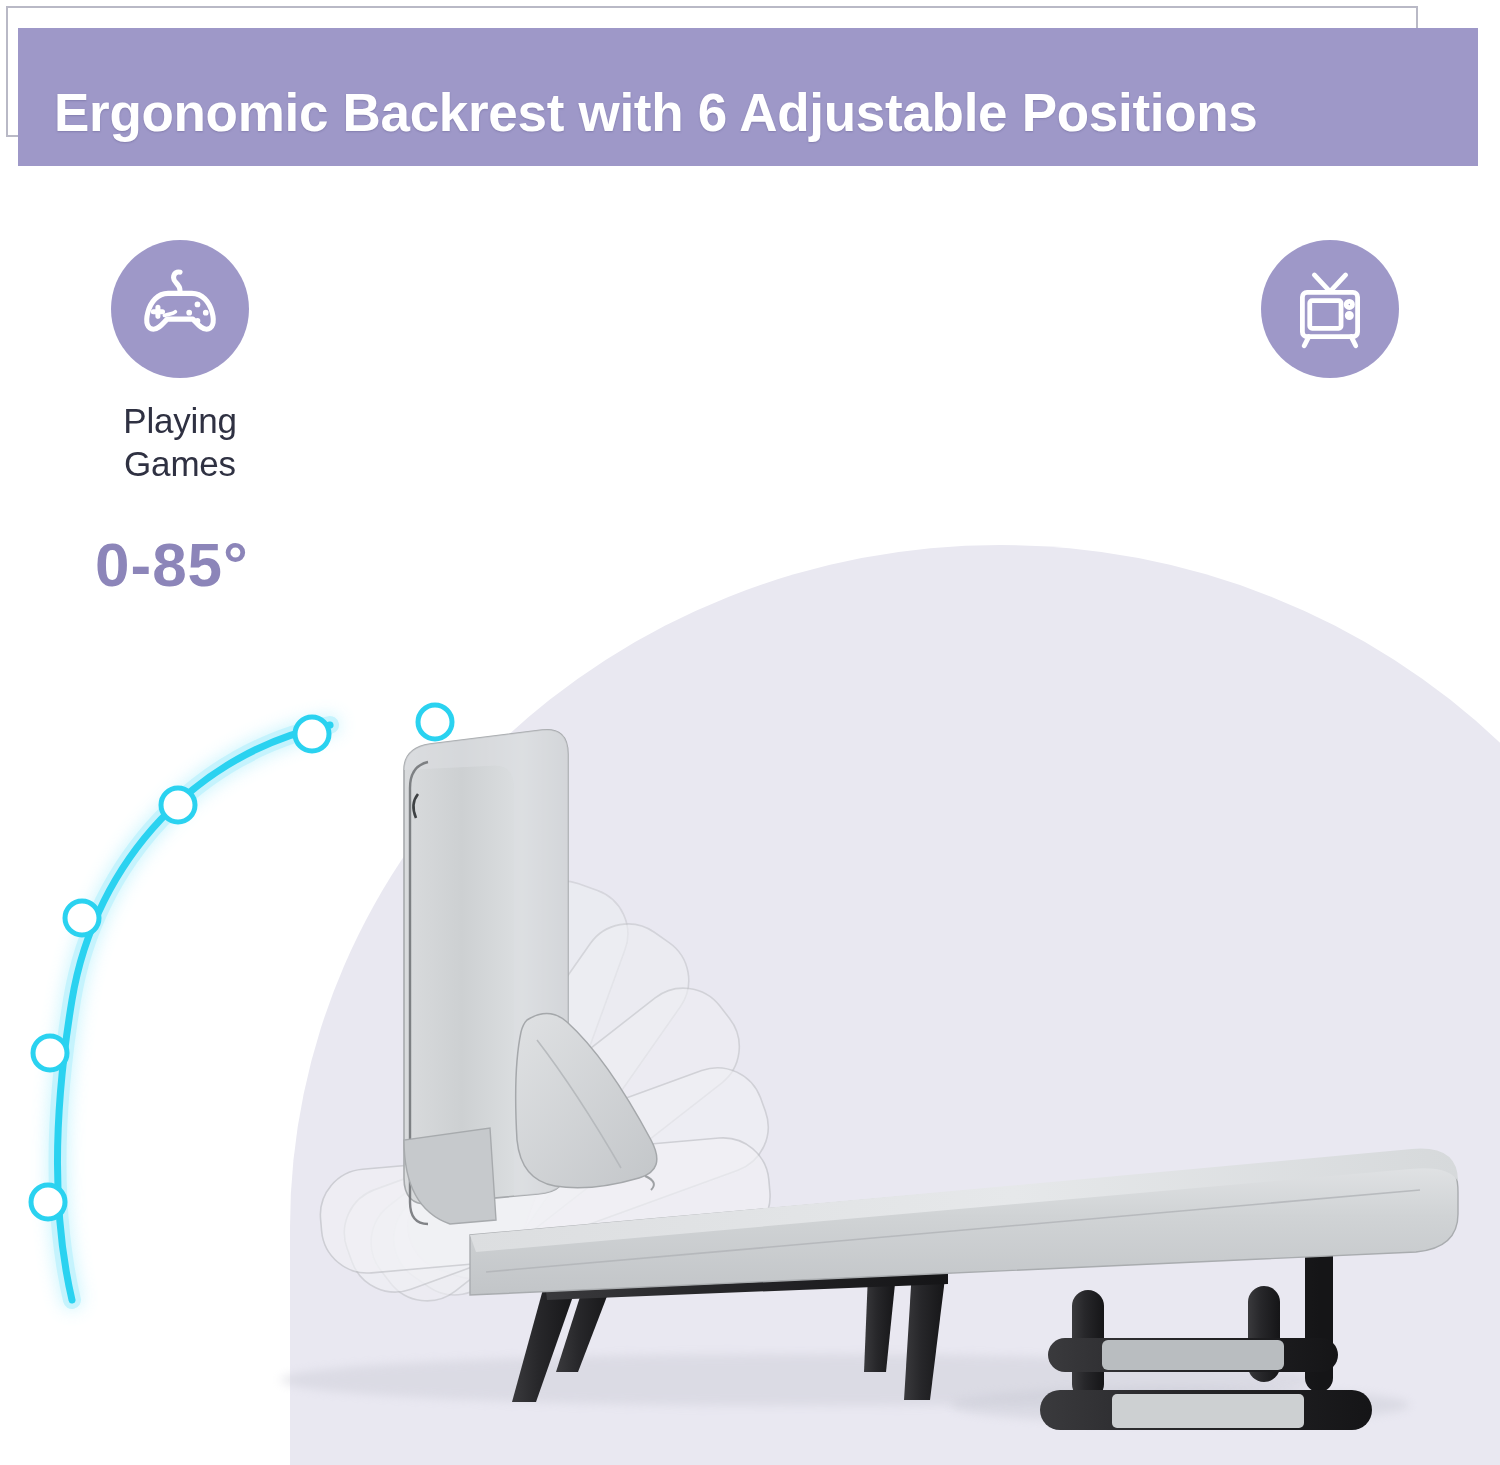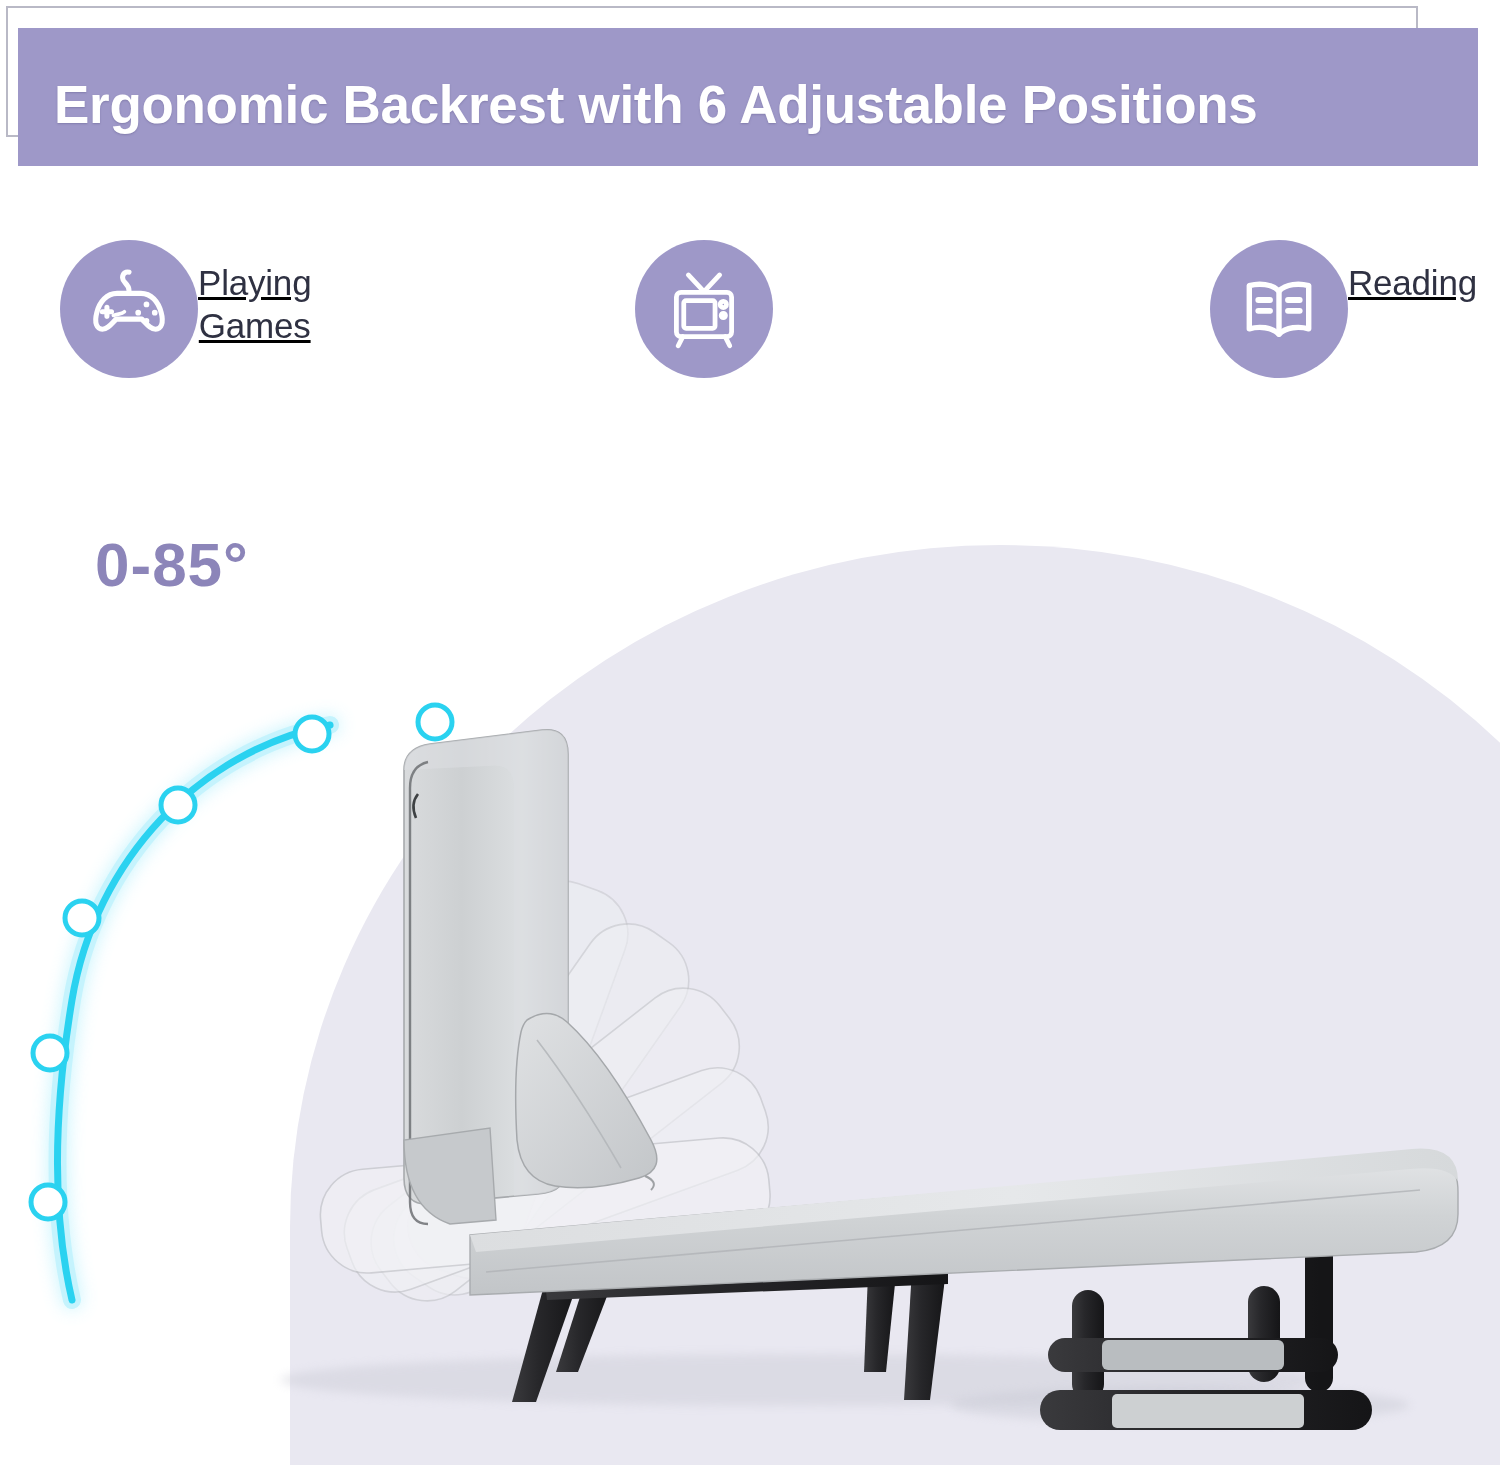--- a/index.html
+++ b/index.html
@@ -15,35 +15,35 @@
   
   .hdr-frame{
     position:absolute;left:6px;top:6px;width:1412px;height:131px;
     border:2px solid #b9b9c6;background:transparent;box-sizing:border-box;
   }
   .hdr-band{
     position:absolute;left:18px;top:28px;width:1460px;height:138px;
     background:#9e98c8;
   }
   .hdr-title{
-    position:absolute;left:18px;top:20px;width:1460px;height:168px;
+    position:absolute;left:18px;top:28px;width:1460px;height:168px;
     display:flex;align-items:center;
     color:#ffffff;
     font-size:53px;font-weight:bold;letter-spacing:-0.3px;
     padding-left:36px;box-sizing:border-box;
     white-space:nowrap;
     text-shadow:0 1px 2px rgba(80,74,120,.35);
   }
 
   
   .features{
     position:absolute;left:60px;top:240px;width:1390px;height:260px;
     display:flex;align-items:flex-start;justify-content:space-between;
   }
-  .feature{width:240px;display:flex;flex-direction:row;align-items:flex-start;text-decoration:underline;}
+  .feature{width:240px;display:flex;flex-direction:column;align-items:center;}
   .fcircle{
     width:138px;height:138px;border-radius:50%;
     background:#9e98c8;
     display:flex;align-items:center;justify-content:center;
     flex:0 0 auto;
   }
   .flabel{
     margin-top:22px;text-align:center;
     color:#2f3142;font-size:35px;line-height:1.22;font-weight:400;
     letter-spacing:-.2px;
@@ -98,35 +98,20 @@
             <rect x="20" y="32" width="60" height="48" rx="5"></rect>
             <rect x="28" y="41" width="34" height="30" rx="2.5"></rect>
             <circle cx="71" cy="45" r="3.4"></circle>
             <circle cx="71" cy="57" r="2.3" fill="#fff"></circle>
             <path d="M27 80 L22 90 M73 80 L78 90"></path>
           </g>
         </svg>
       </div>
     </div>
 
-    <div class="feature">
-      <div class="fcircle">
-        <svg width="90" height="90" viewBox="0 0 100 100">
-          <g fill="none" stroke="#ffffff" stroke-width="6" stroke-linecap="round" stroke-linejoin="round">
-            <path d="M50 30 C42 22 28 21 17 24 V72 C28 69 42 70 50 78
-                     C58 70 72 69 83 72 V24 C72 21 58 22 50 30 Z"></path>
-            <path d="M50 30 V78"></path>
-            <path d="M27 40 H40 M27 52 H40 M60 40 H73 M60 52 H73" stroke-width="6.5"></path>
-          </g>
-        </svg>
-      </div>
-      <div class="flabel">
-        <span>Reading</span>
-      </div>
-    </div>
 
   </div>
 
   <div class="scene">
     <div class="lav-blob"></div>
 
     <svg width="1500" height="965" viewBox="0 0 1500 965">
       <defs>
         <linearGradient id="fab" x1="0" y1="0" x2="0" y2="1">
           <stop offset="0%" stop-color="#e4e6e8"></stop>

